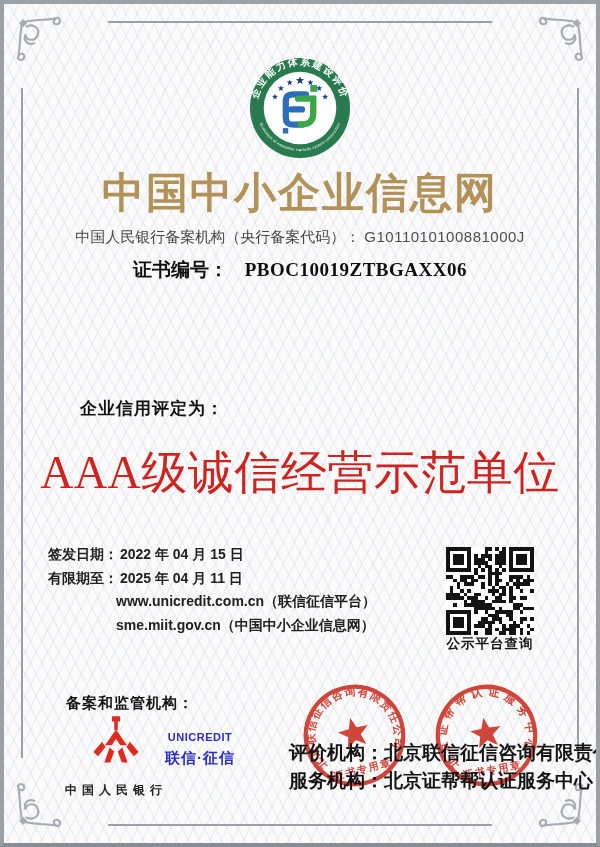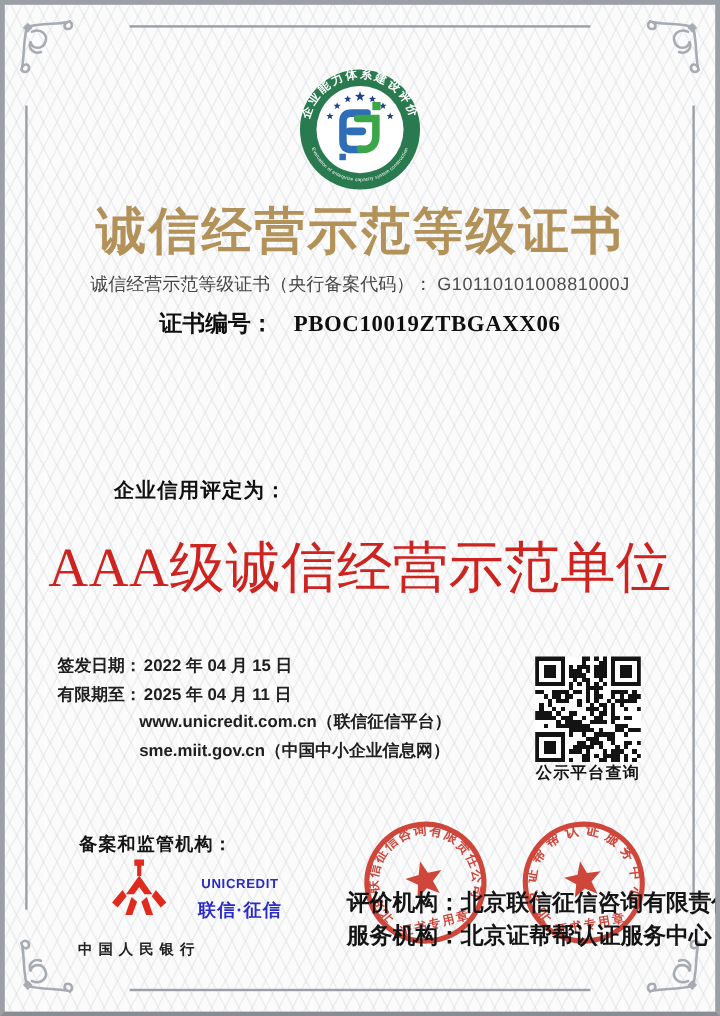--- a/index.html
+++ b/index.html
@@ -40,21 +40,21 @@
   .certno { position:absolute; left:0; top:257px; width:100%; text-align:center;
     font-family:"Liberation Serif", serif; font-weight:bold; font-size:19px; color:#0f0f0f; }
   .certno .val { margin-left:12px; letter-spacing:.5px; }
 
   .company { position:absolute; left:0; top:301px; width:100%; text-align:center; }
   .company .name { font-family:"Liberation Serif", serif; font-weight:bold;
     font-size:30px; color:#141414; letter-spacing:1.5px; }
   .company .rule { width:272px; height:2px; background:#101010; margin:7px auto 0; }
   .company .addr { margin-top:8px; font-size:14.5px; font-weight:bold; color:#1a1a1a; letter-spacing:.5px; }
 
-  .rating-lead { position:absolute; left:95px; top:397px;
+  .rating-lead { position:absolute; left:80px; top:397px;
     font-family:"Liberation Serif", serif; font-weight:bold; font-size:17px; color:#111; letter-spacing:1px; }
   .rating-value { position:absolute; left:0; top:442px; width:100%; text-align:center;
     font-family:"Liberation Serif", serif; font-weight:400; font-size:46px;
     color:#ce2420; letter-spacing:.5px; }
 
   .details { position:absolute; left:48px; top:543px; font-size:14px; font-weight:bold;
     color:#202020; line-height:23.5px; white-space:nowrap; }
   .details .lbl { display:inline-block; width:68px; }
   .details .cont { padding-left:68px; }
 
@@ -162,23 +162,23 @@
     </g>
     <g fill="none" stroke-linecap="round">
       <path d="M58,38 H45 C39.8,38 37.5,40.3 37.5,45.5 V61.5 C37.5,66.7 39.8,69 45,69 H54" stroke="#2e6db8" stroke-width="6.4"></path>
       <path d="M43,53.5 H54" stroke="#2e6db8" stroke-width="6.4"></path>
       <path d="M50,42.5 H65.5 V57.5 C65.5,65.5 60.5,69.5 52.5,68.6" stroke="#3aa648" stroke-width="6.4"></path>
       <rect x="62.5" y="28.5" width="7" height="7" fill="#3aa648" stroke="none"></rect>
       <rect x="34.5" y="72.5" width="5.5" height="5.5" fill="#2e6db8" stroke="none"></rect>
     </g>
   </svg>
 
-  <div class="title">诚信经营示范等级证书</div>
+  <div class="title">中国中小企业信息网</div>
   <div class="filing">
-    <span>诚信经营示范等级证书（央行备案代码）：</span>
+    <span>中国人民银行备案机构（央行备案代码）：</span>
     <span class="code">G1011010100881000J</span>
   </div>
   <div class="certno">
     <span>证书编号：</span>
     <span class="val">PBOC10019ZTBGAXX06</span>
   </div>
 
 
   <div class="rating-lead">企业信用评定为：</div>
   <div class="rating-value">AAA级诚信经营示范单位</div>

